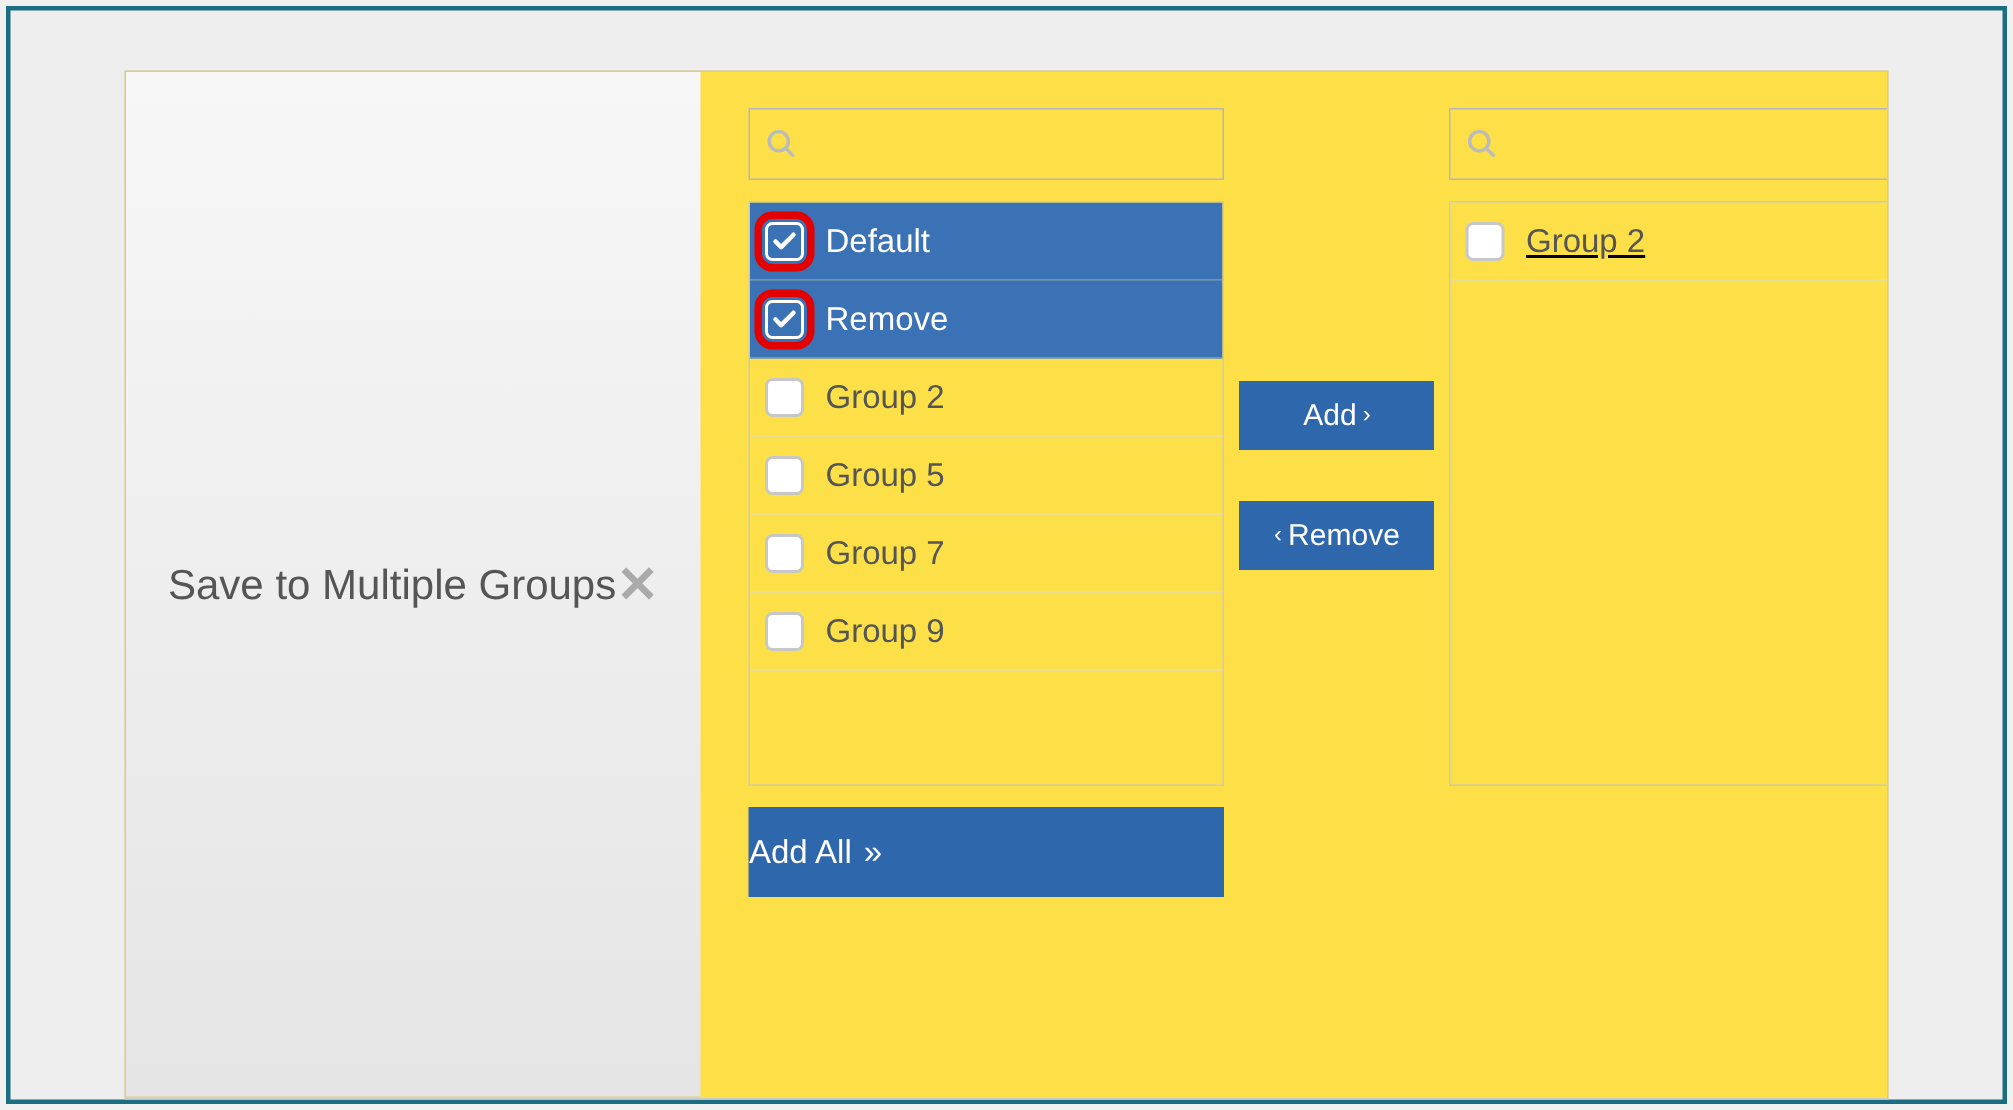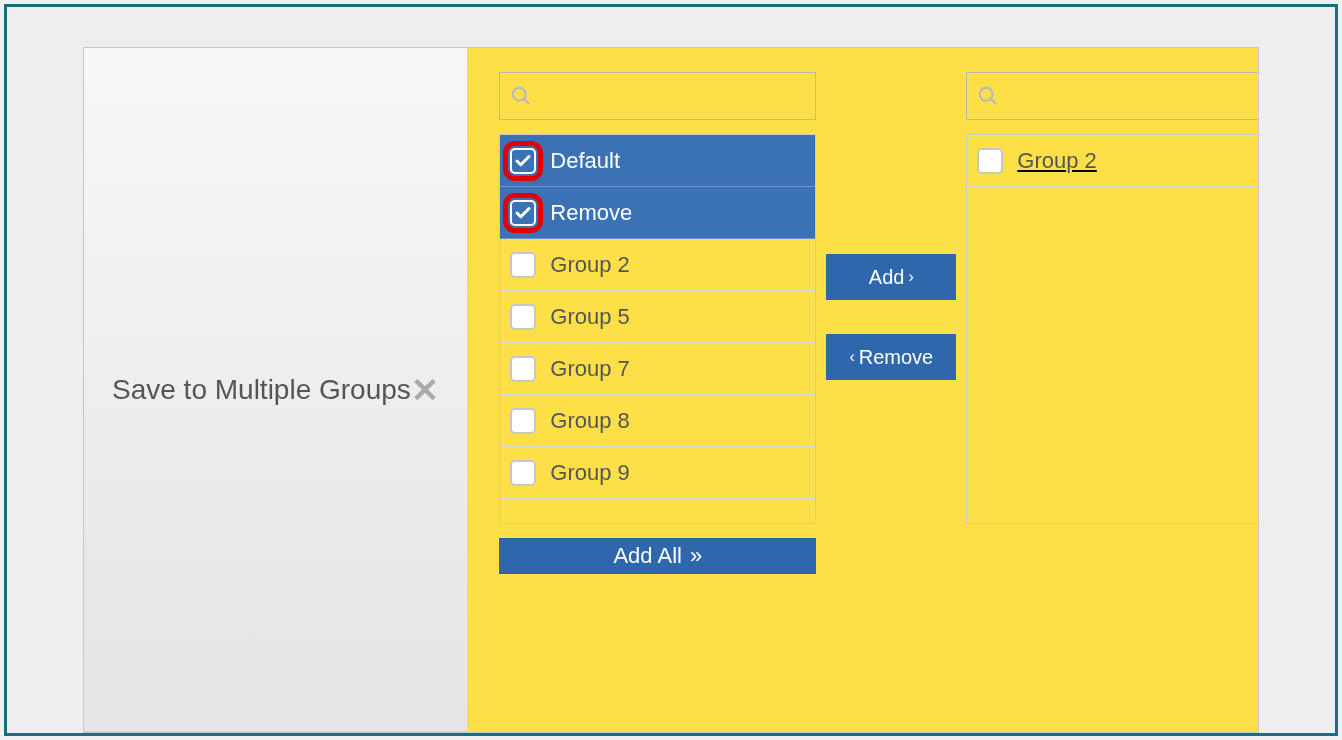--- a/index.html
+++ b/index.html
@@ -128,25 +128,24 @@
     border-color: #fff;
   }
   .cb-outer svg { width: 18px; height: 18px; display: none; }
   .selected .cb-outer svg { display: block; }
 
   .wide-btn {
     margin-top: 14px;
     background: #2f67ad;
     color: #fff;
     border: none;
-    height: 36px;
+    height: 60px;
     font-size: 22px;
     display: flex;
     align-items: center;
-    justify-content: center;
     gap: 8px;
     cursor: pointer;
   }
 
   .mid-btn {
     background: #2f67ad;
     color: #fff;
     border: none;
     width: 130px;
     height: 46px;
@@ -213,24 +212,20 @@
             <div class="list-item">
               <div class="cb-outer"></div>
               <span>Group 5</span>
             </div>
             <div class="list-item">
               <div class="cb-outer"></div>
               <span>Group 7</span>
             </div>
             <div class="list-item">
               <div class="cb-outer"></div>
-              <span>Group 8</span>
-            </div>
-            <div class="list-item">
-              <div class="cb-outer"></div>
               <span>Group 9</span>
             </div>
           </div>
         <button class="wide-btn">
           <span>Add All</span>
           <span class="dchev"></span>
         </button>
       </div>
 
       <div class="col col-mid">

